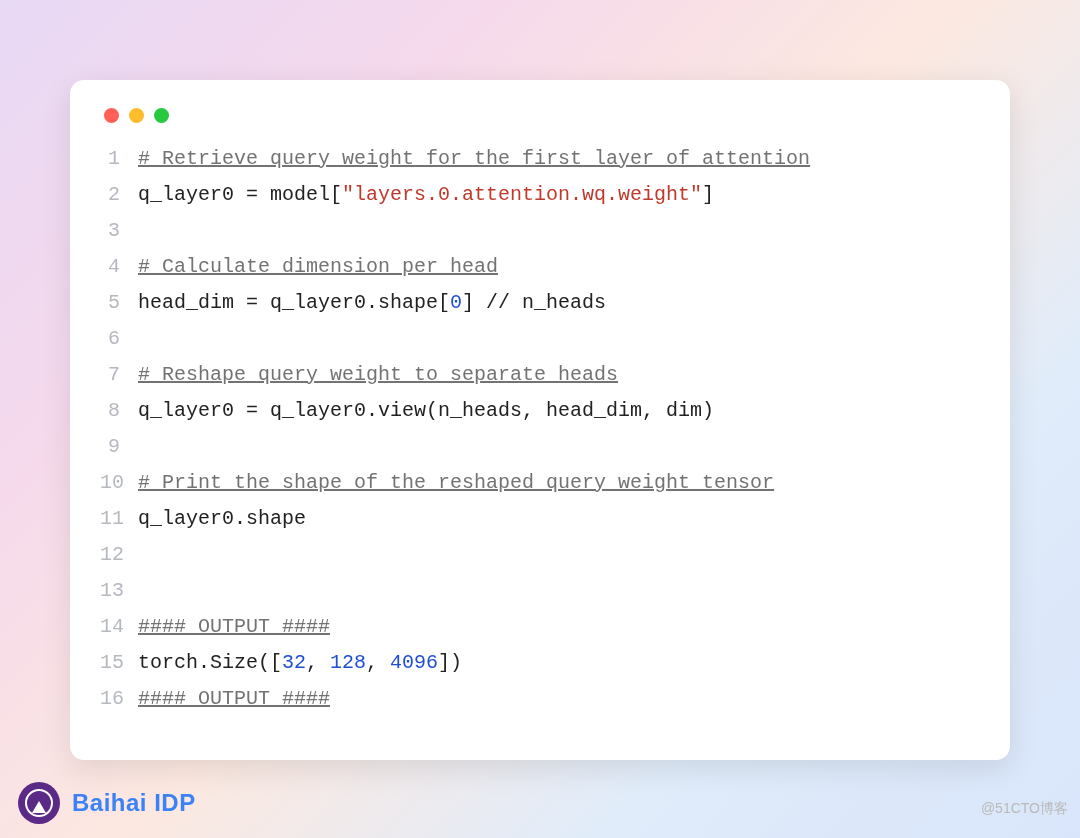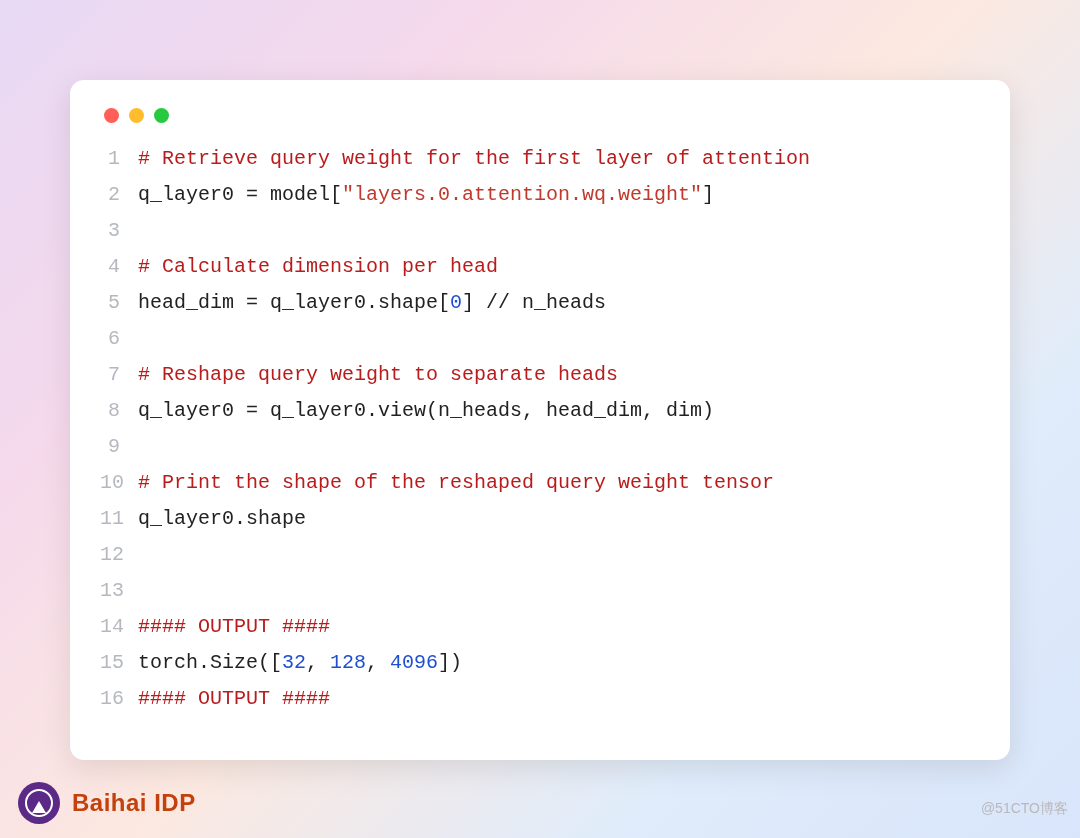--- a/index.html
+++ b/index.html
@@ -38,21 +38,21 @@
   }
   .line { display: flex; }
   .ln {
     width: 38px;
     text-align: right;
     color: #b5b9bf;
     padding-right: 18px;
     user-select: none;
     flex-shrink: 0;
   }
-  .c-comment { color: #b91c1c; }
+  .c-comment { color: #737373; text-decoration: underline; }
   .c-str { color: #c0392b; }
   .c-num { color: #1f4fd1; }
   .footer {
     position: absolute;
     left: 18px;
     bottom: 14px;
     display: flex;
     align-items: center;
     gap: 12px;
   }
@@ -71,21 +71,21 @@
     position: absolute; left: 50%; bottom: 2px; transform: translateX(-50%);
     width: 0; height: 0;
     border-left: 7px solid transparent;
     border-right: 7px solid transparent;
     border-bottom: 12px solid #ffffff;
   }
   .brand {
     font-family: "Segoe UI", Arial, sans-serif;
     font-weight: 700;
     font-size: 24px;
-    color: #c2410c;
+    color: #3b82f6;
     letter-spacing: 0.5px;
   }
   .watermark {
     position: absolute;
     right: 12px;
     bottom: 20px;
     font-family: Arial, sans-serif;
     font-size: 14px;
     color: #b9b9b9;
   }

